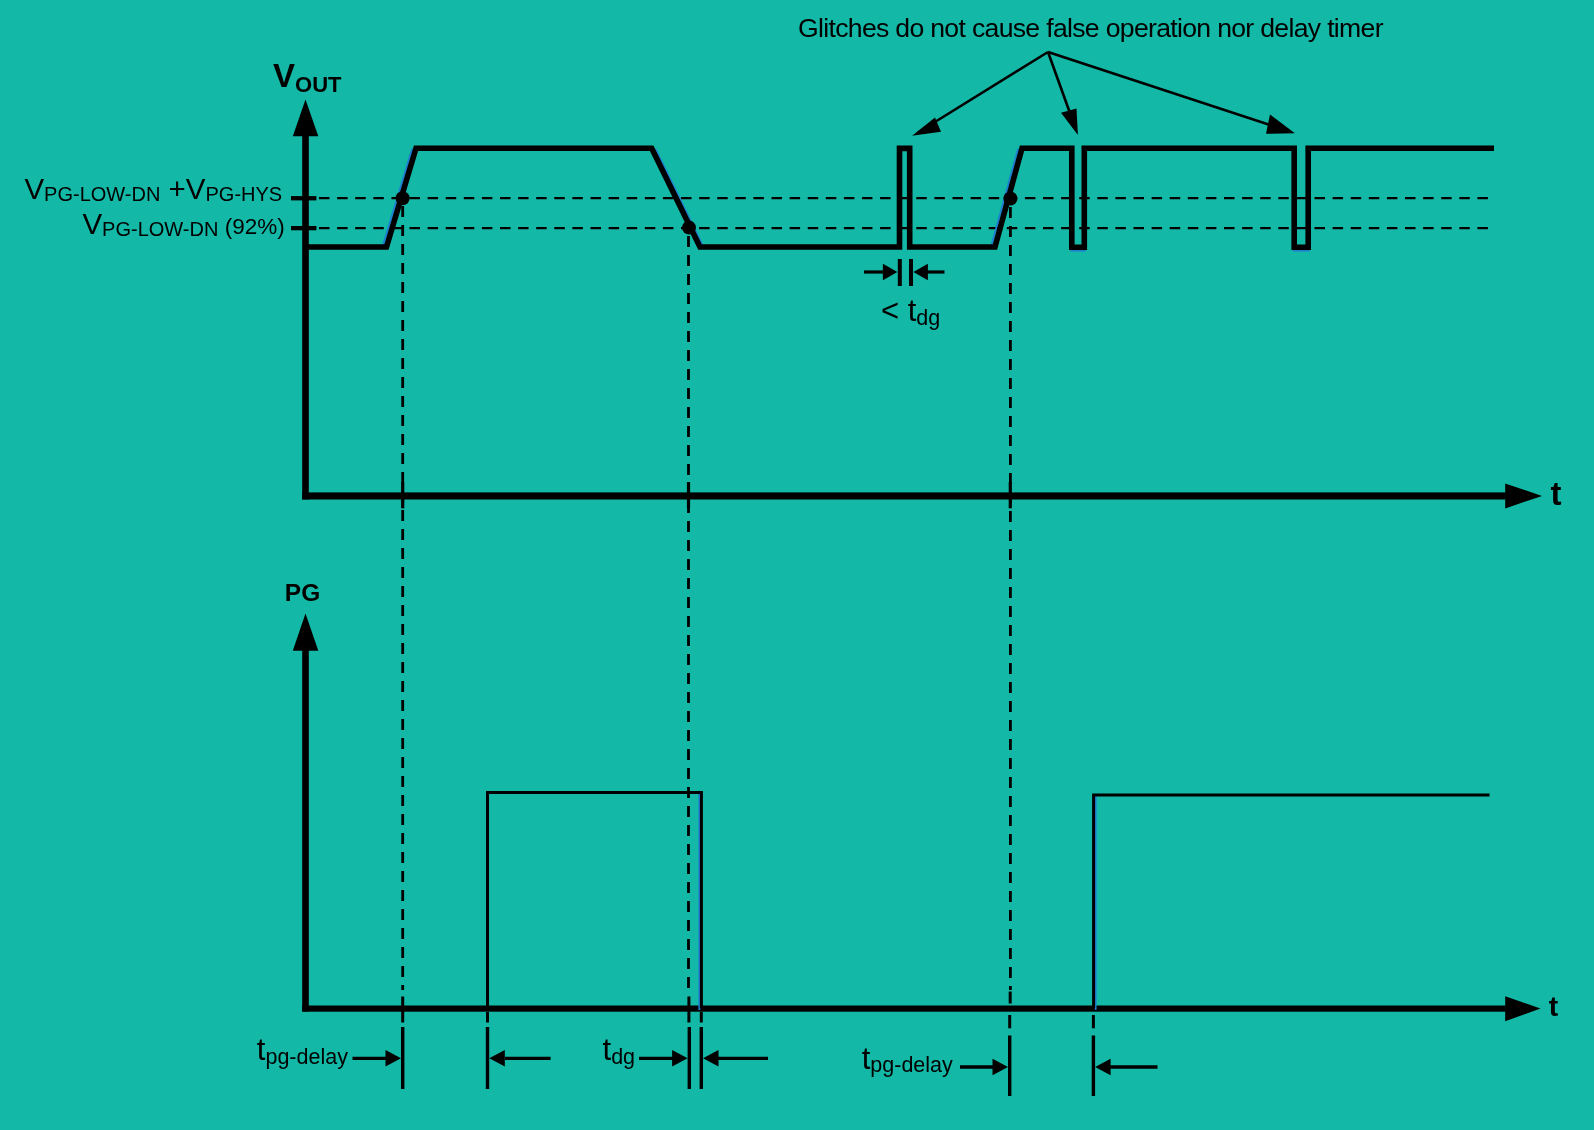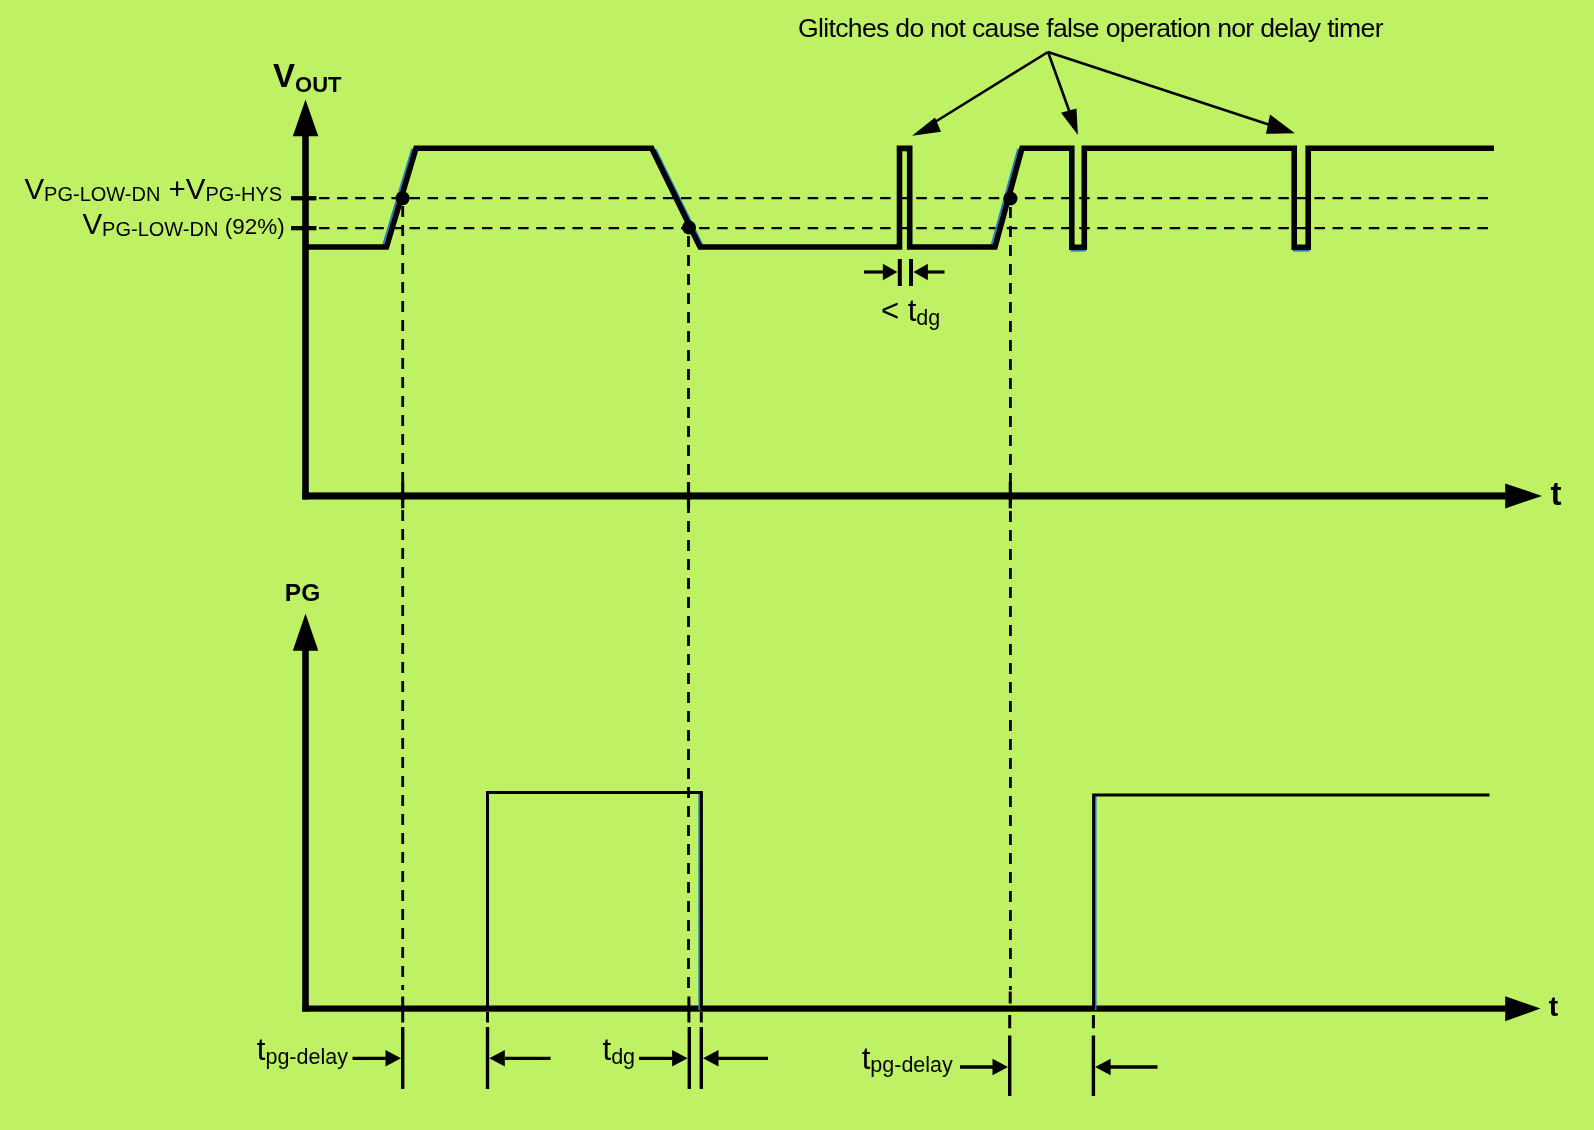--- a/index.html
+++ b/index.html
@@ -1,16 +1,16 @@
 <!DOCTYPE html>
 <html><head>
 <meta charset="utf-8">
 <style>
   html,body{margin:0;padding:0;background:#fff;}
-  #page{position:relative;width:1594px;height:1130px;background:#bef264;overflow:hidden;
+  #page{position:relative;width:1594px;height:1130px;background:#14b8a6;overflow:hidden;
         font-family:"Liberation Sans", sans-serif;}
   svg{position:absolute;left:0;top:0;}
   text{fill:#000;}
 </style>
 </head>
 <body>
 <div id="page">
 <svg width="1594" height="1130" viewBox="0 0 1594 1130">
 
   <g stroke="#000" stroke-width="2.3" stroke-dasharray="10.5 7.6" fill="none">

